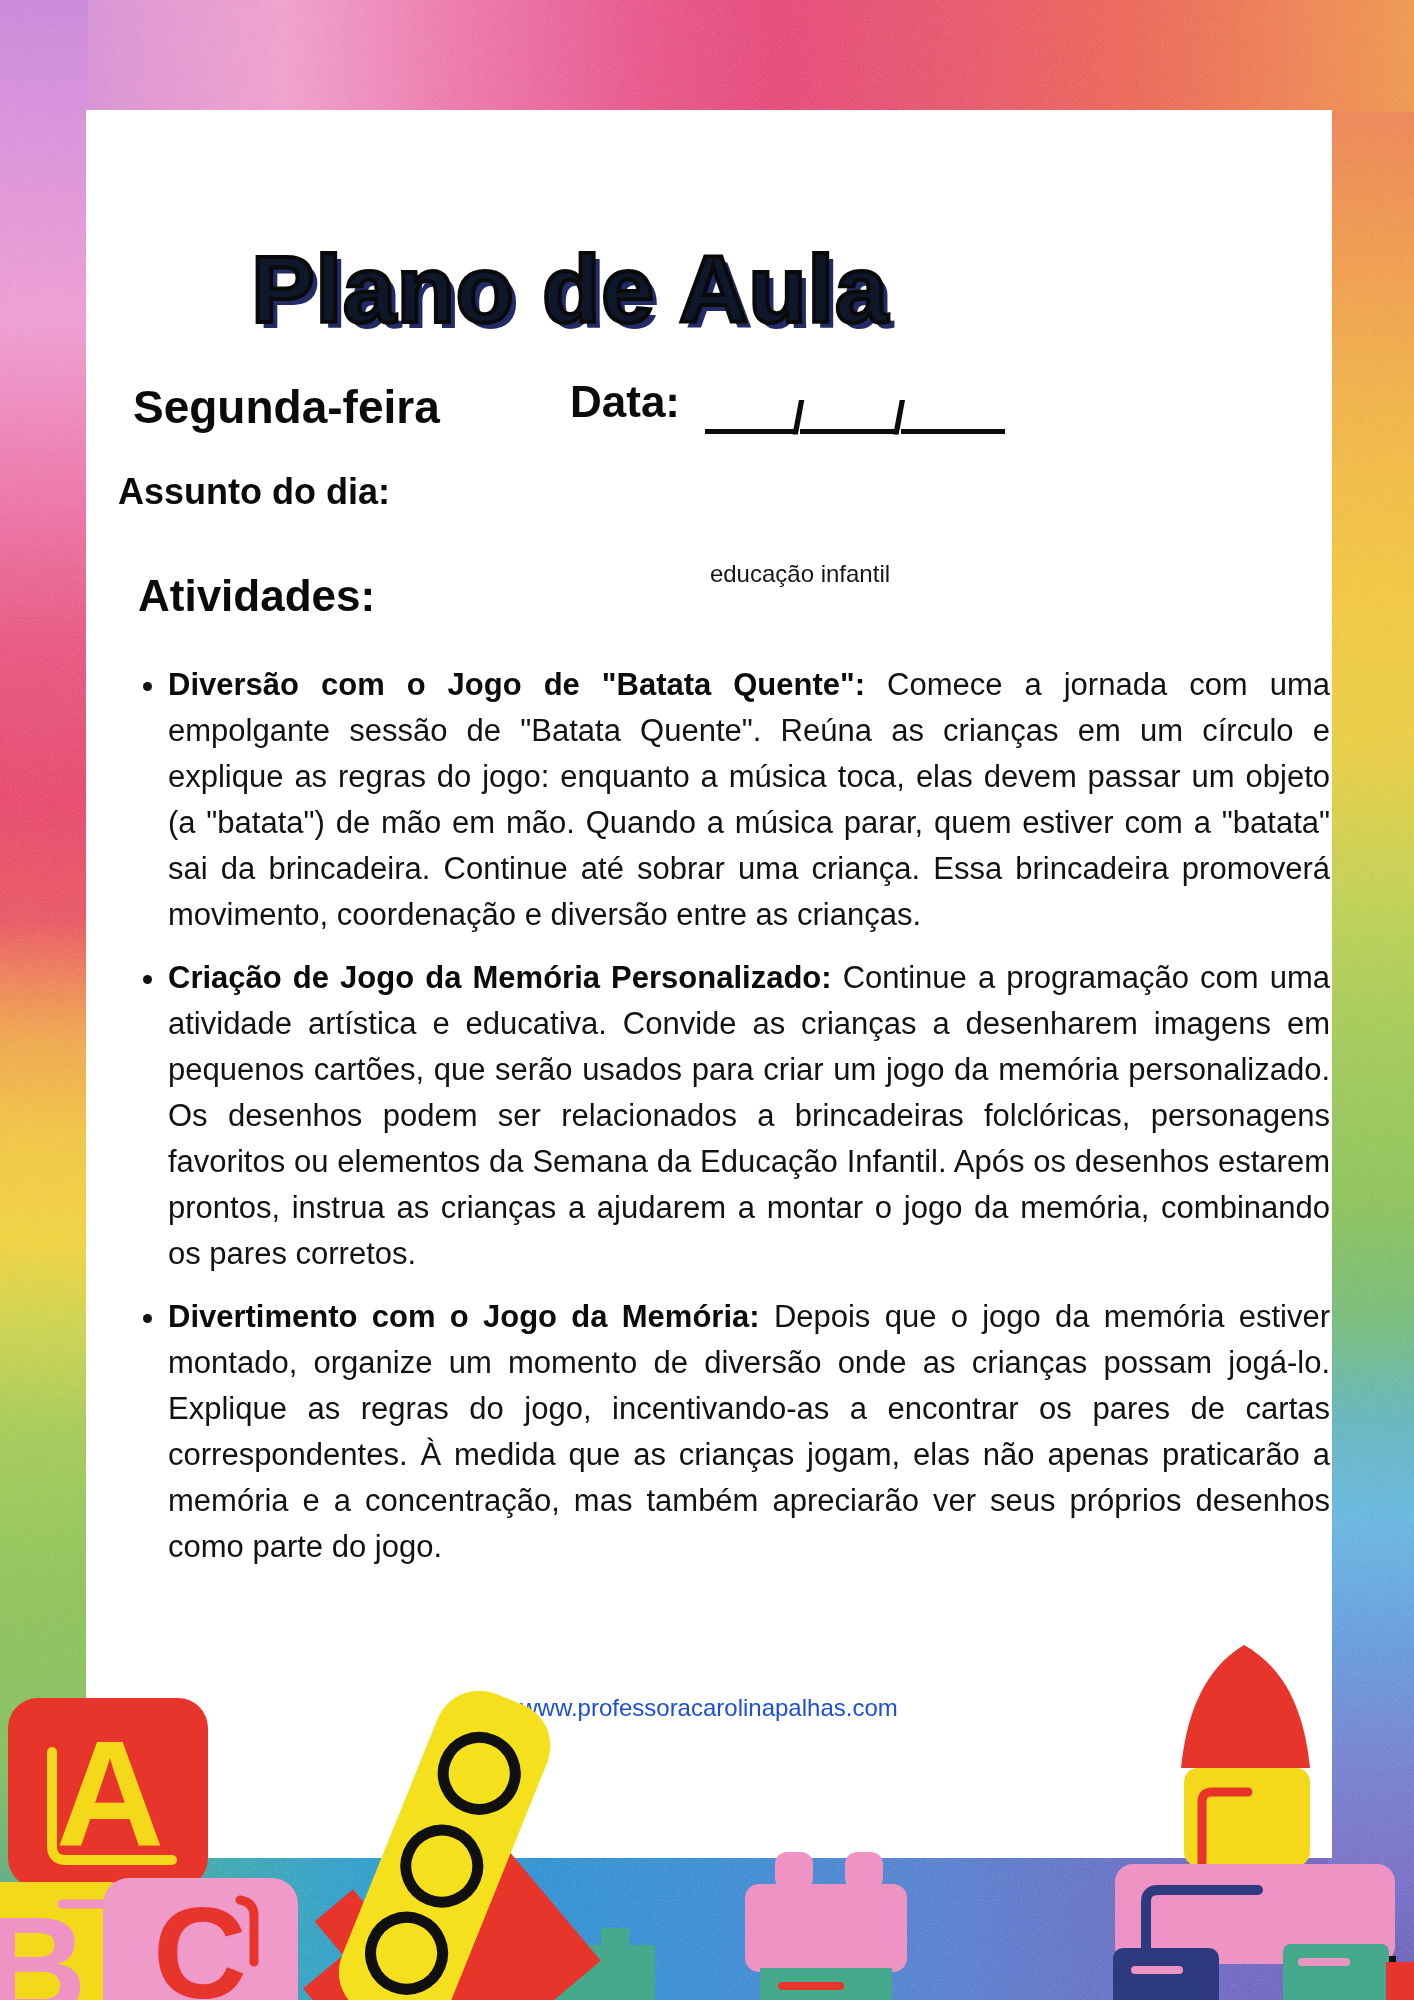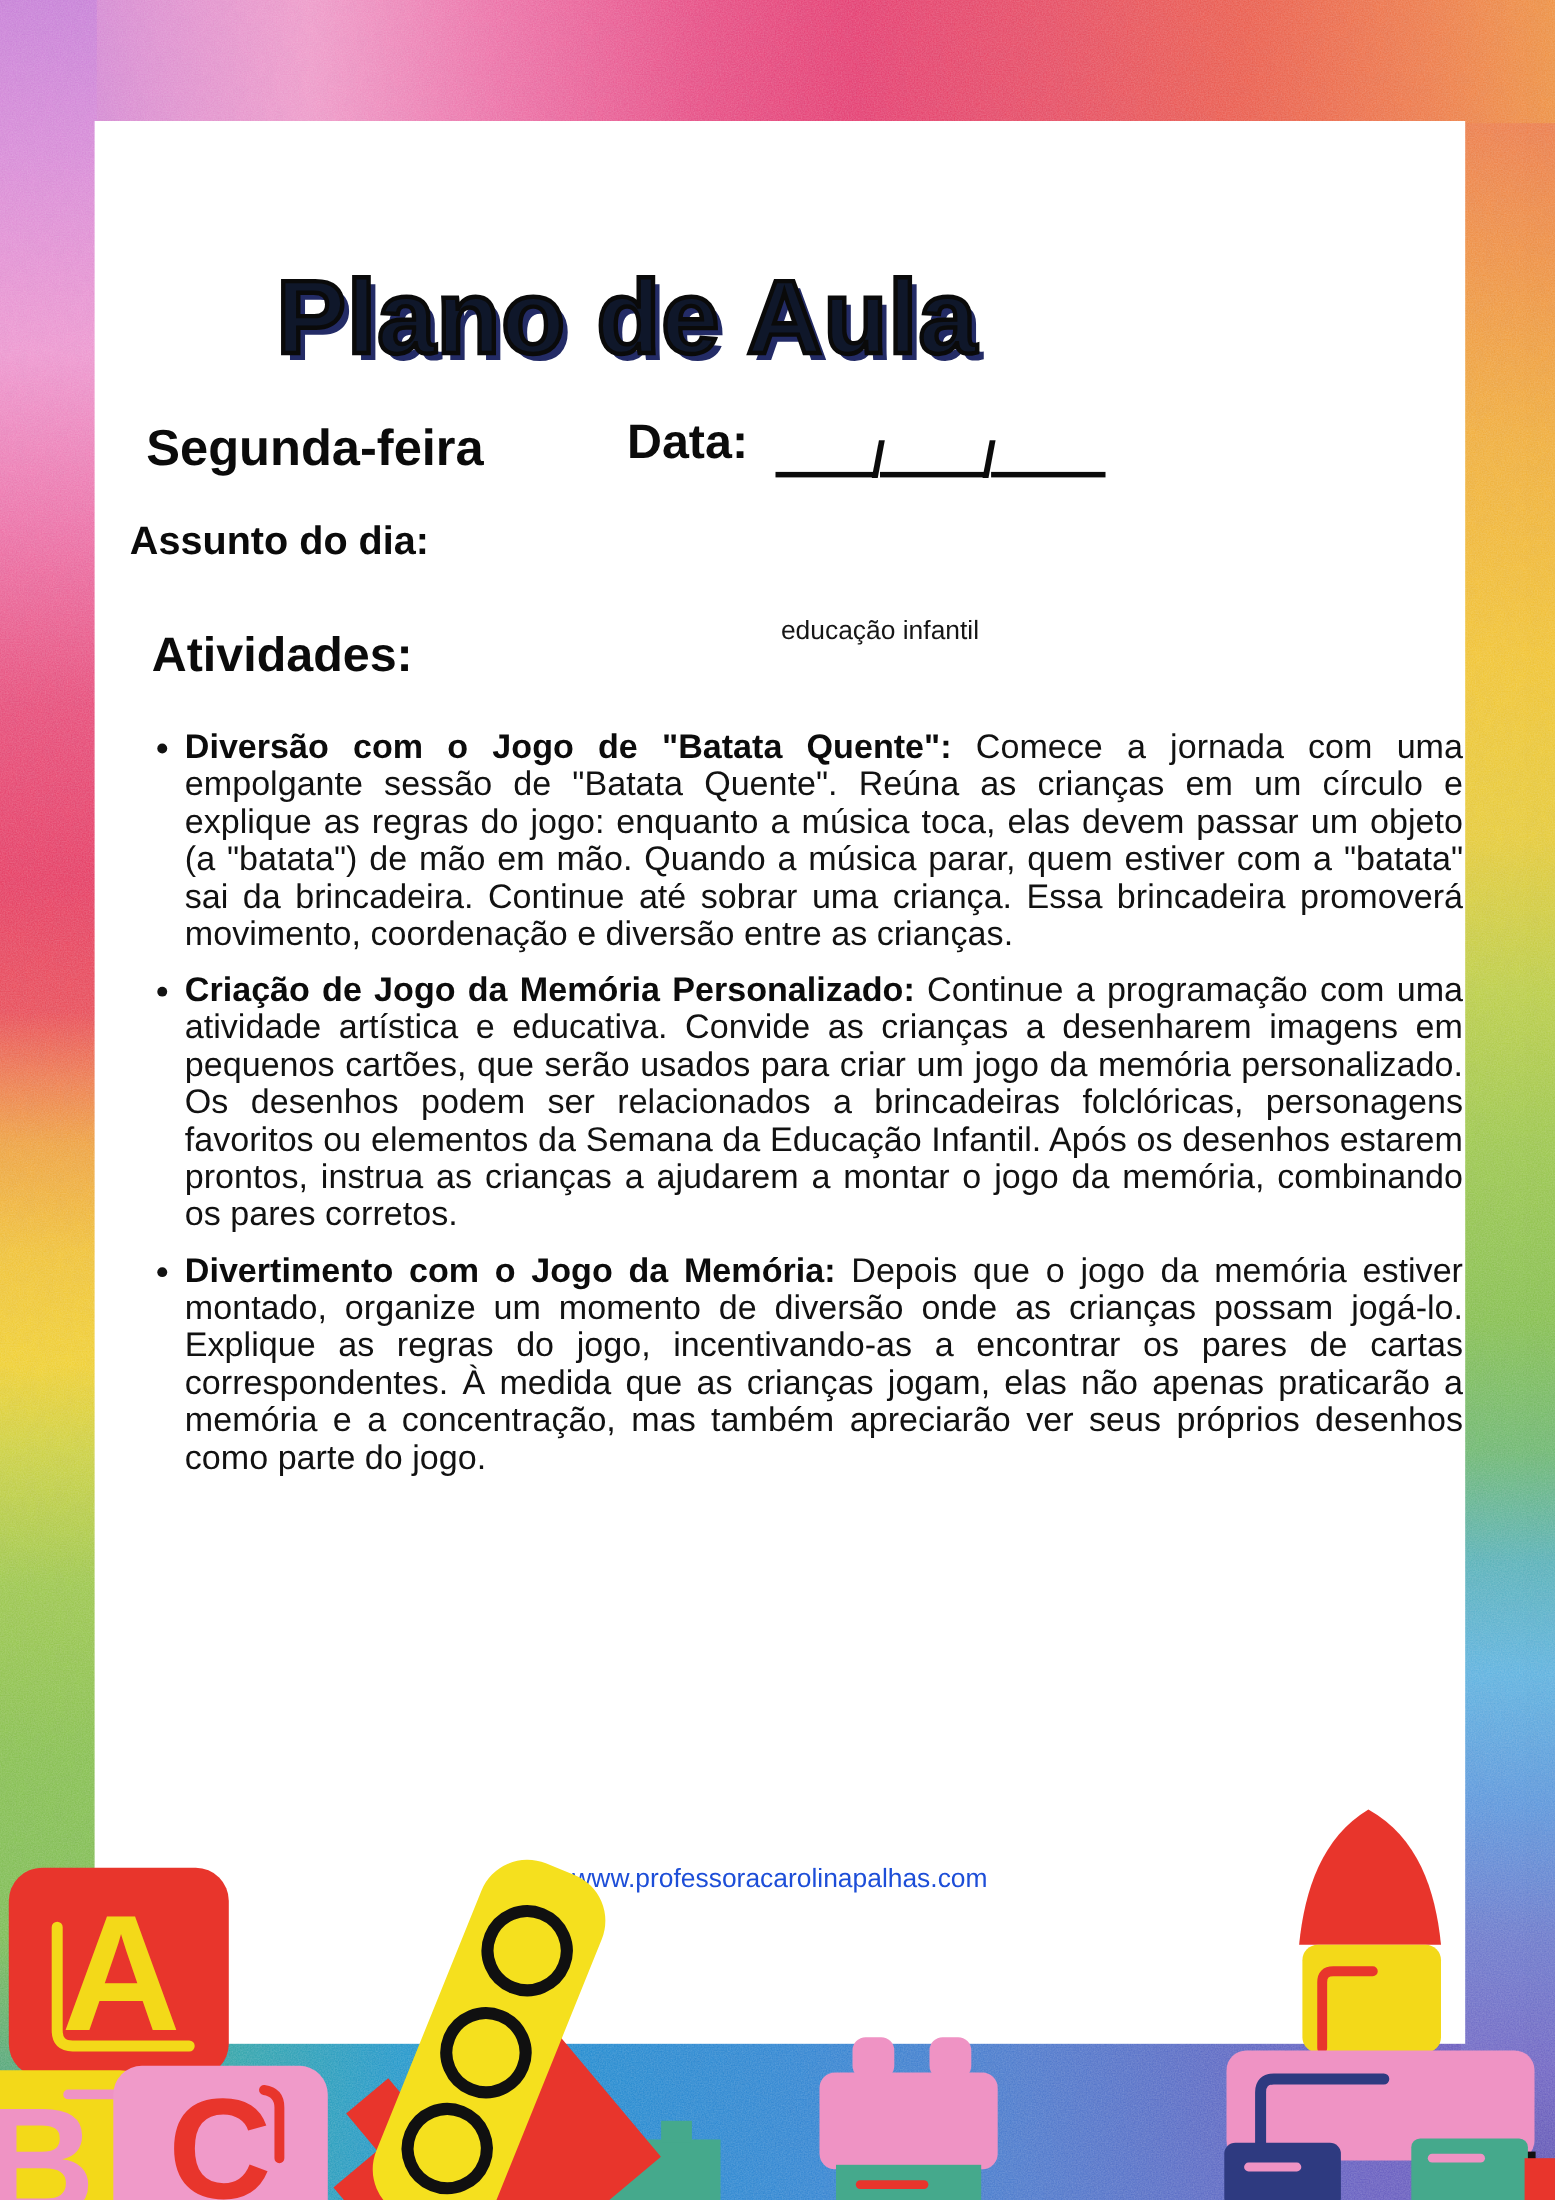--- a/index.html
+++ b/index.html
@@ -33,21 +33,21 @@
   .blank{display:inline-block;border-bottom:5px solid #0b0b0b;height:36px;}
   .blank.s1{width:92px;} .blank.s2{width:98px;} .blank.s3{width:104px;}
   .slash{font-size:46px;font-weight:bold;color:#0b0b0b;line-height:0.9;margin:0 -5px;transform:translateY(5px);}
   .subject-label{left:118px;top:474px;font-size:36px;}
   .subject-line1{position:absolute;left:487px;top:476px;font-size:33px;color:#161616;white-space:nowrap;}
   .subject-line2{position:absolute;left:560px;top:560px;width:480px;text-align:center;font-size:24px;color:#161616;}
   .activities-label{left:138px;top:574px;font-size:44px;}
   .activities-list{
     position:absolute;left:128px;top:662px;width:1202px;box-sizing:border-box;
     margin:0;padding:0 0 0 40px;
-    font-size:31px;line-height:34px;color:#121212;text-align:justify;
+    font-size:31px;line-height:46px;color:#121212;text-align:justify;
   }
   .activities-list li{margin:0 0 17px 0;}
   .activities-list .lead{font-weight:bold;color:#0c0c0c;}
   .website{position:absolute;left:86px;top:1694px;width:1246px;text-align:center;font-size:24px;color:#1d4ed8;text-decoration:none;}
   .deco{position:absolute;left:0;top:0;width:1414px;height:2000px;pointer-events:none;}
   .block-letter{font-family:"Liberation Sans",sans-serif;font-weight:bold;text-anchor:middle;}
 </style>
 </head>
 <body>
 

